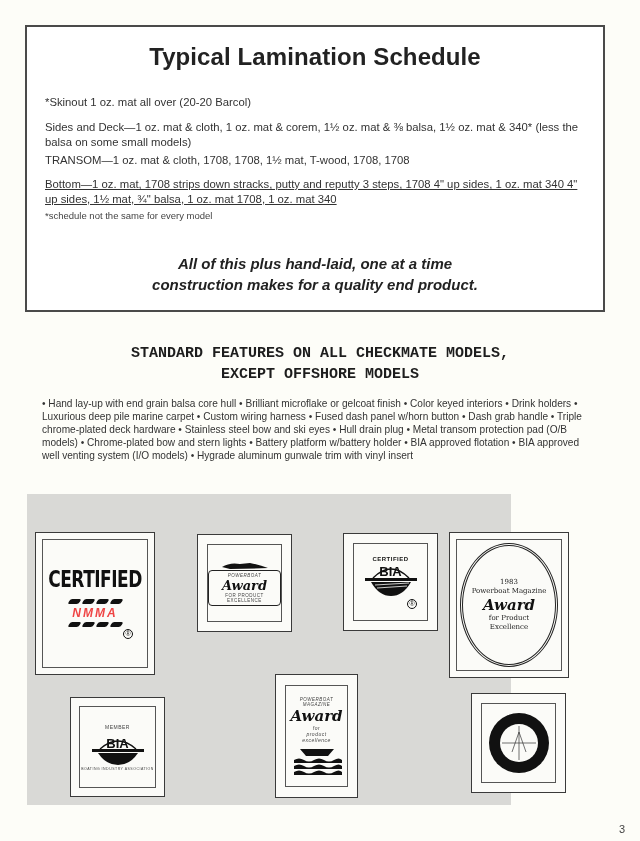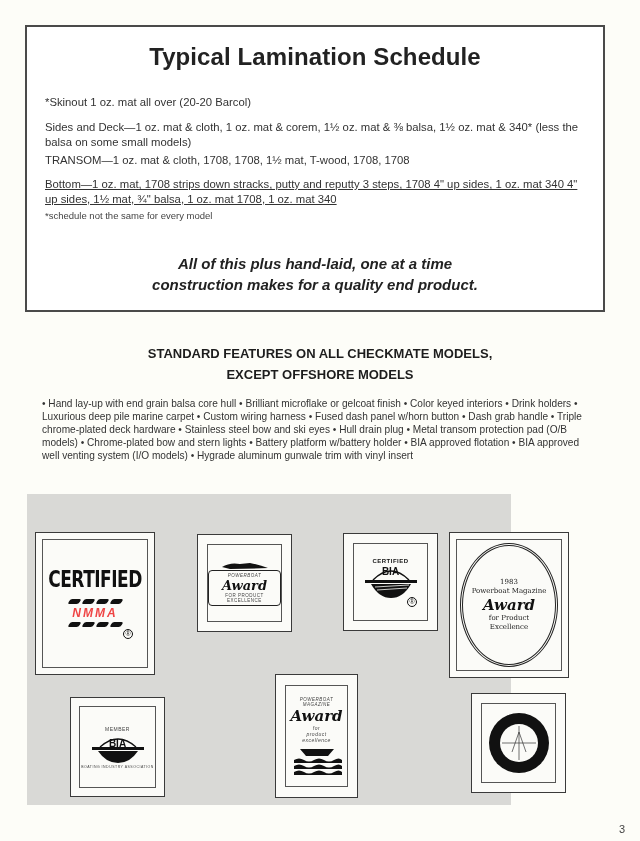--- a/index.html
+++ b/index.html
@@ -21,21 +21,21 @@
     position: absolute; left: 18px; right: 18px;
     font-size: 11.3px; line-height: 14.5px; color: #333;
   }
   .lam-note { font-size: 9.5px; color: #444; }
   .lam-closing {
     position: absolute; left: 0; right: 0; top: 226px; text-align: center;
     font-weight: bold; font-style: italic; font-size: 15px; line-height: 21px; color: #222;
   }
   .features-title {
     position: absolute; left: 0; width: 640px; top: 343px; text-align: center;
-    font-weight: bold; font-size: 13px; line-height: 21px; color: #1d1d1d;
+    font-weight: bold; font-size: 15px; line-height: 21px; color: #1d1d1d; font-family: Liberation Mono, monospace;
   }
   .features-list {
     position: absolute; left: 42px; width: 545px; top: 397px;
     font-size: 10.1px; line-height: 13px; color: #333;
   }
   .badge-panel {
     position: absolute; left: 27px; top: 494px; width: 484px; height: 311px;
     background: #d9d9d6;
   }
   .badge {
@@ -49,21 +49,21 @@
   .page-number {
     position: absolute; left: 619px; top: 823px; font-size: 11px; color: #444;
   }
   .nmma-certified { font-family: "DejaVu Sans", sans-serif; font-weight: bold; font-size: 17px; letter-spacing: -0.5px; transform: scaleY(1.3); color: #111; }
   .nmma-text { font-weight: bold; font-style: italic; font-size: 12px; letter-spacing: 2px; color: #ef4444; }
   .stripe-row { display: flex; gap: 3px; margin: 2px 0; }
   .stripe { width: 11px; height: 5px; background: #111; transform: skewX(-30deg); border-radius: 2px; }
   .reg { font-size: 7px; border: 1px solid #111; border-radius: 50%; width: 8px; height: 8px; line-height: 8px; text-align: center; align-self: flex-end; margin-right: 14px; }
   .script { font-family: "DejaVu Serif", serif; font-style: italic; font-weight: bold; color: #111; }
   .tiny { font-size: 4.5px; letter-spacing: 0.5px; color: #444; text-transform: uppercase; text-align: center; }
-  .bia-word { font-weight: bold; font-size: 10px; color: #111; }
+  .bia-word { font-weight: bold; font-size: 13px; color: #111; }
 </style>
 </head>
 <body>
 
 <div class="lam-box">
   <div class="lam-title">Typical Lamination Schedule</div>
   <div class="lam-para" style="top:68px;">*Skinout 1 oz. mat all over (20-20 Barcol)</div>
   <div class="lam-para" style="top:93px;">Sides and Deck—1 oz. mat &amp; cloth, 1 oz. mat &amp; corem, 1½ oz. mat &amp; ⅜ balsa, 1½ oz. mat &amp; 340* (less the balsa on some small models)</div>
   <div class="lam-para" style="top:126px;">TRANSOM—1 oz. mat &amp; cloth, 1708, 1708, 1½ mat, T-wood, 1708, 1708</div>
   <div class="lam-para" style="top:150px;text-decoration:underline;">Bottom—1 oz. mat, 1708 strips down stracks, putty and reputty 3 steps, 1708 4" up sides, 1 oz. mat 340 4" up sides, 1½ mat, ¾" balsa, 1 oz. mat 1708, 1 oz. mat 340</div>

